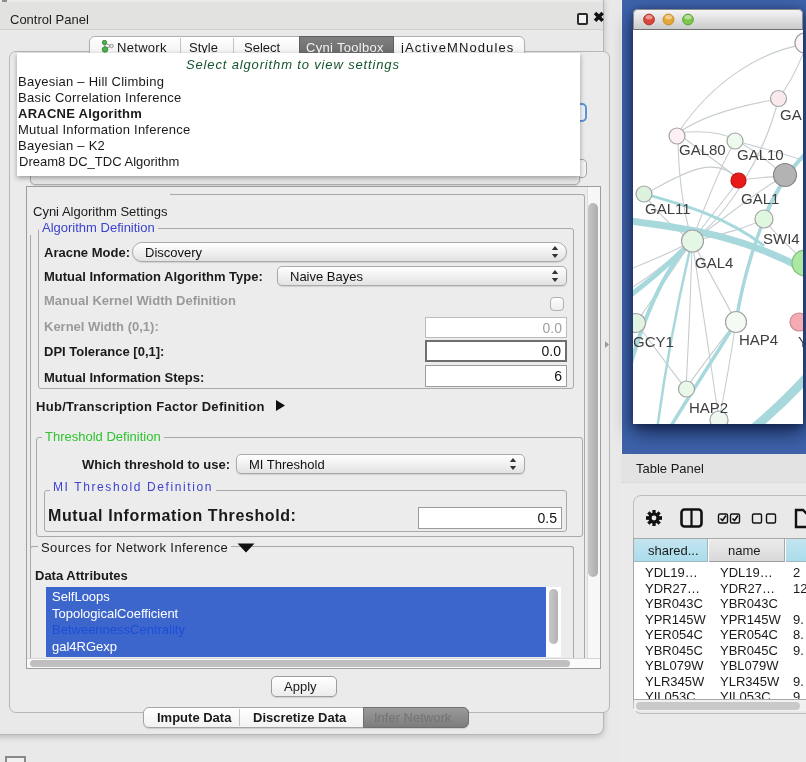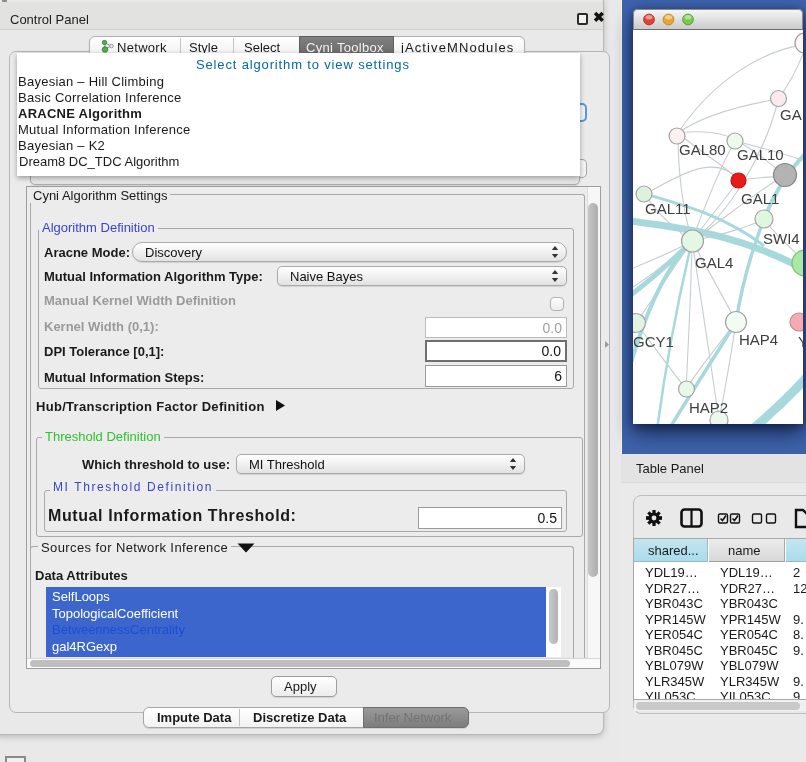--- a/index.html
+++ b/index.html
@@ -47,33 +47,33 @@
 <div class="a lbl" style="left:189px;top:40px;">Style</div>
 <div class="a lbl" style="left:244px;top:40px;">Select</div>
 <div class="a lbl" style="left:306px;top:40px;color:#f2f2f2;letter-spacing:0.3px;">Cyni Toolbox</div>
 <div class="a lbl" style="left:401px;top:40px;letter-spacing:1.1px;">jActiveMNodules</div>
 
 <div class="a" style="left:580px;top:103px;width:7px;height:19px;border:2px solid #5d94d6;border-left:none;border-radius:0 5px 5px 0;background:#eef4fb;"></div>
 <div class="a" style="left:580px;top:159px;width:7px;height:19px;border:1px solid #a5a5a5;border-left:none;border-radius:0 5px 5px 0;background:#f4f4f4;"></div>
 <div class="a combo" style="left:30px;top:162px;width:550px;height:23px;"></div>
 
 <div class="a" style="left:17px;top:53px;width:563px;height:123px;background:#ffffff;box-shadow:0 2px 5px rgba(0,0,0,0.35);"></div>
-<div class="a lbl" style="left:196px;top:57px;color:#0369a1;letter-spacing:0.85px;">Select algorithm to view settings</div>
+<div class="a lbl" style="left:186px;top:57px;color:#14532d;letter-spacing:0.85px;font-style:italic;">Select algorithm to view settings</div>
 
 <div class="a lbl" style="left:18px;letter-spacing:0.25px;top:74px;">Bayesian – Hill Climbing</div>
 <div class="a lbl" style="left:18px;letter-spacing:0.25px;top:90px;">Basic Correlation Inference</div>
 <div class="a lbl b" style="left:18px;letter-spacing:0.25px;top:106px;">ARACNE Algorithm</div>
 <div class="a lbl" style="left:18px;letter-spacing:0.25px;top:122px;">Mutual Information Inference</div>
 <div class="a lbl" style="left:18px;letter-spacing:0.25px;top:138px;">Bayesian – K2</div>
 <div class="a lbl" style="left:19px;top:154px;">Dream8 DC_TDC Algorithm</div>
 
 <div class="a" style="left:26px;top:186px;width:575px;height:483px;background:#ececec;border:1px solid #9e9e9e;"></div>
 
 <div class="a fieldset" style="left:30px;top:194px;width:555px;height:474px;border-bottom:none;"></div>
-<div class="a lbl" style="left:30px;top:188px;background:#ececec;padding:0 3px;">Cyni Algorithm Settings</div>
+<div class="a lbl" style="left:30px;top:188px;background:#ececec;padding:16px 3px;">Cyni Algorithm Settings</div>
 
 <div class="a fieldset" style="left:38px;top:228px;width:536px;height:161px;"></div>
 <div class="a ftitle" style="left:39px;top:220px;color:#3b43cf;">Algorithm Definition</div>
 
 <div class="a lbl b" style="left:44px;top:245px;">Aracne Mode:</div>
 <div class="a combo" style="left:132px;top:242px;width:435px;height:20px;border-radius:10px;">
   <span class="ct">Discovery</span>
   <svg class="spin" viewBox="0 0 8 12">
       <path d="M4 0 L7.2 4 H0.8 Z" fill="#333"></path>
       <path d="M4 12 L7.2 8 H0.8 Z" fill="#333"></path>

